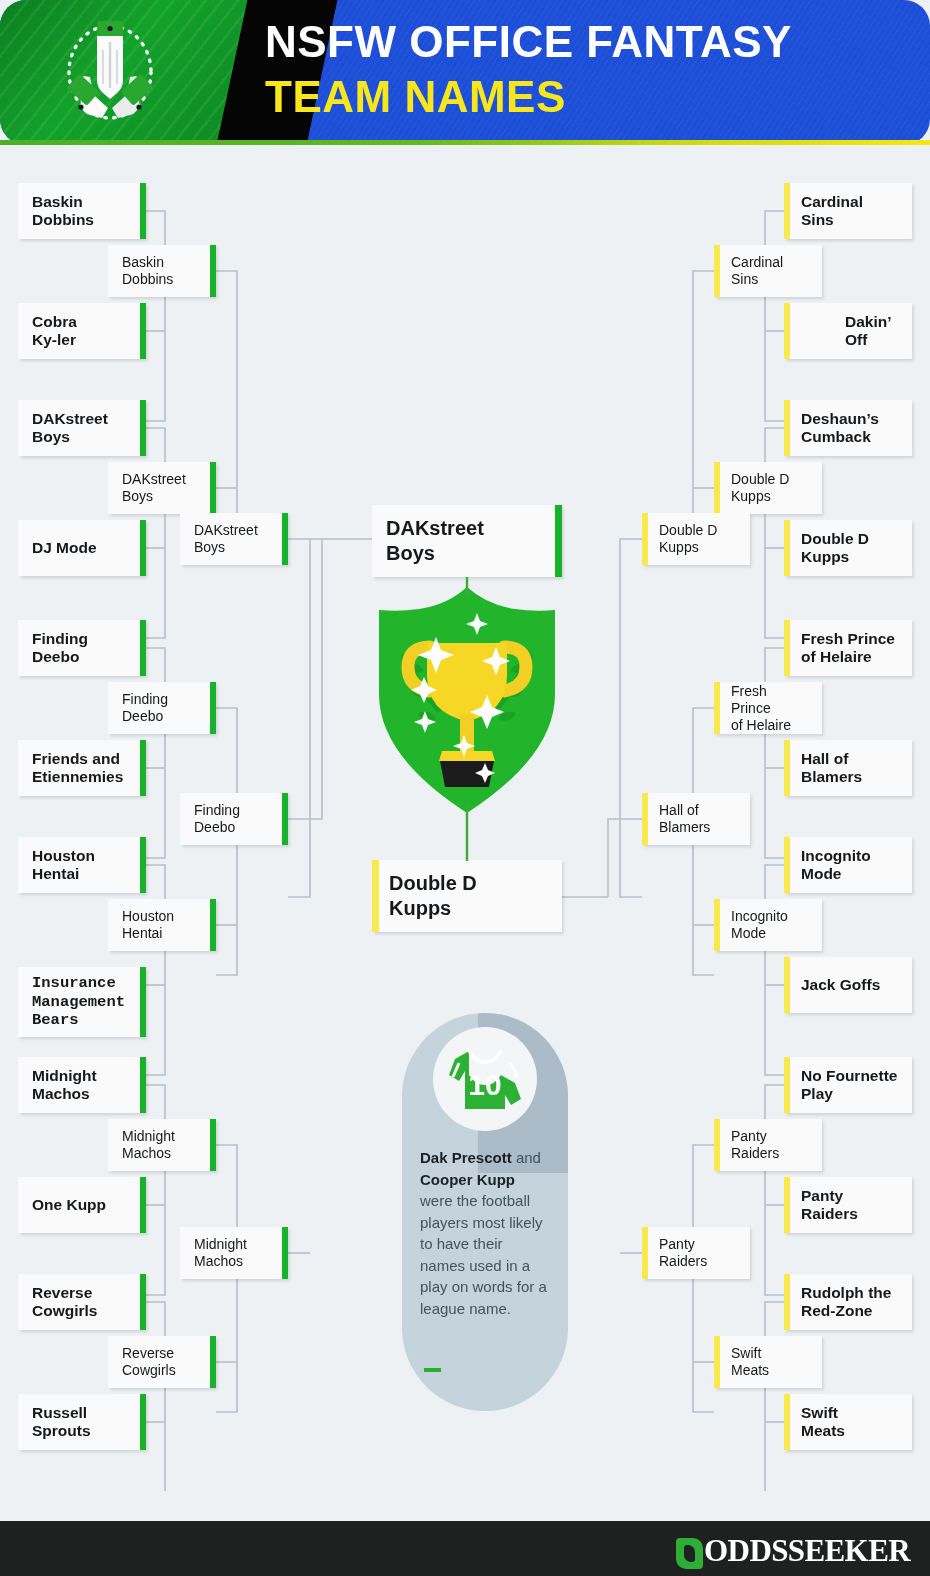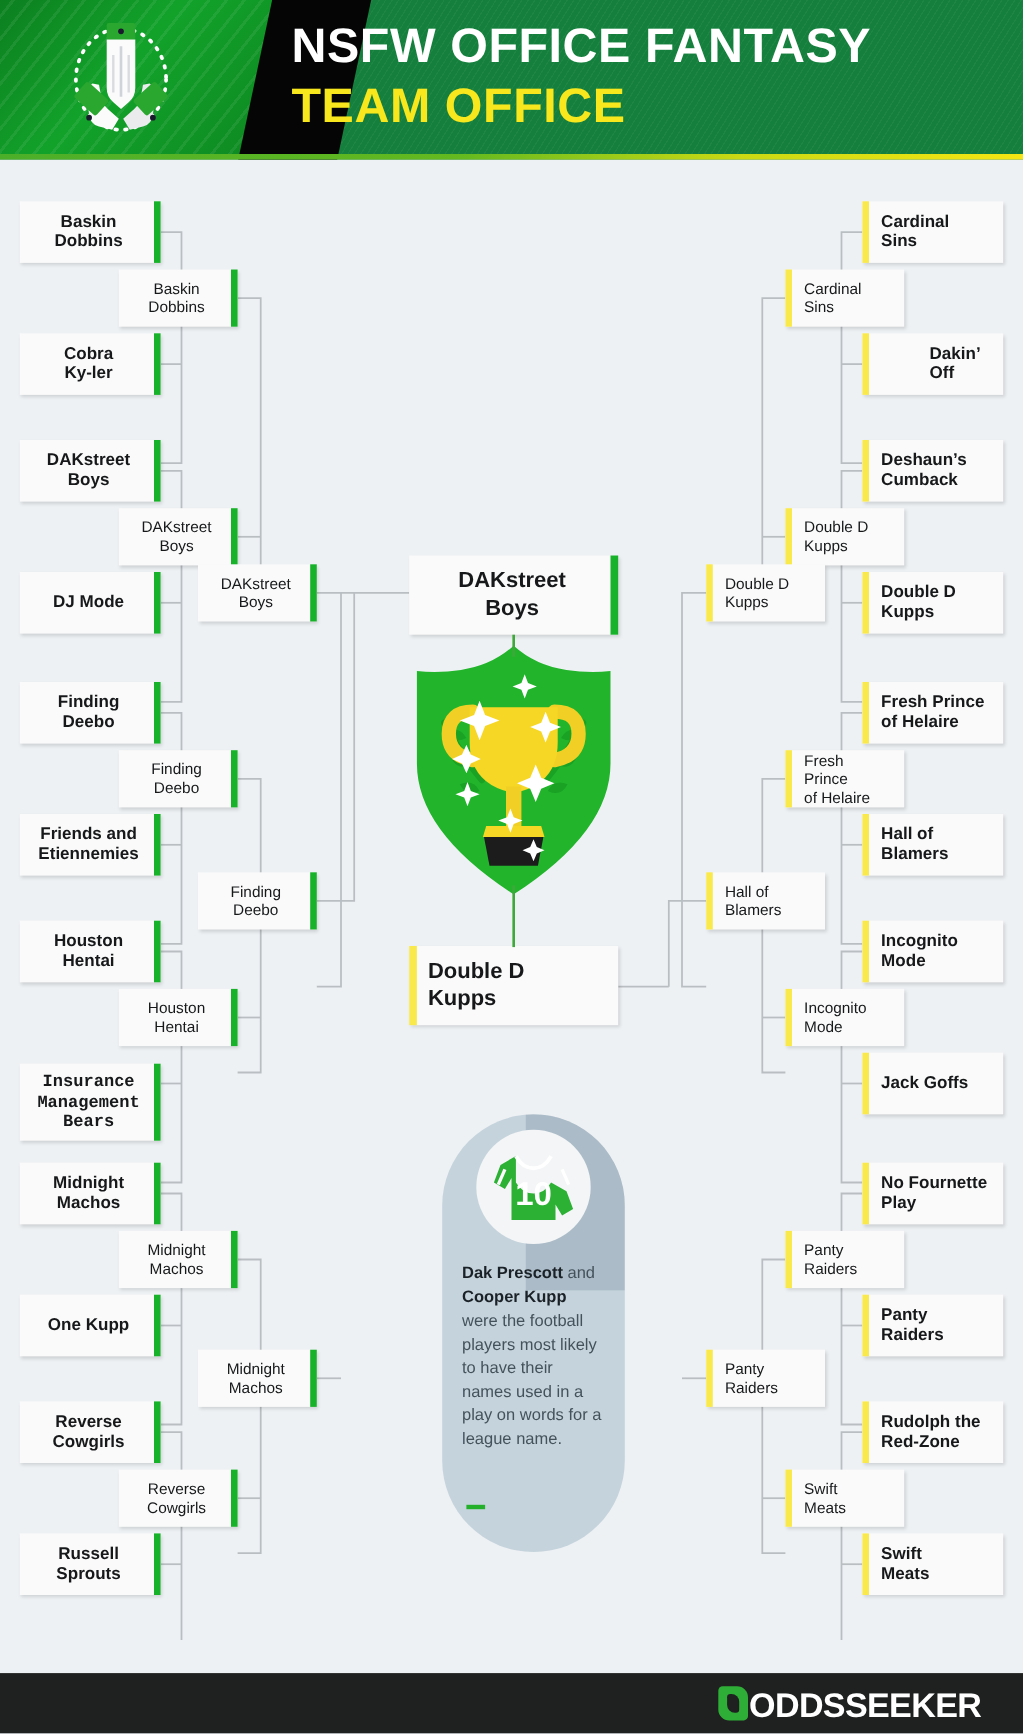--- a/index.html
+++ b/index.html
@@ -7,21 +7,21 @@
     width: 930px; height: 1576px;
     background: #eef1f4;
     font-family: "Liberation Sans", sans-serif;
     overflow: hidden;
   }
   #page { position: relative; width: 930px; height: 1576px; background: #eef1f4; }
 
   
   #header {
     position: absolute; left: 0; top: 0; width: 930px; height: 145px;
-    background: #15803d; overflow: hidden;
+    background: #1d4ed8; overflow: hidden; border-radius: 26px;
   }
   .hdr-stripes {
     position: absolute; left: 0; top: 0; width: 930px; height: 140px;
     background: repeating-linear-gradient(-58deg, rgba(255,255,255,.045) 0 1px, rgba(0,0,0,0) 1px 5px);
   }
   .hdr-green {
     position: absolute; left: -40px; top: 0; width: 330px; height: 140px;
     background: linear-gradient(125deg, #0b7a1e 0%, #12a22a 45%, #0d8520 100%);
     transform: skewX(-12deg);
   }
@@ -63,21 +63,21 @@
     box-shadow: 1.5px 2px 3px rgba(0,0,0,.13);
     display: flex; align-items: center;
   }
   .box .accent { position: absolute; top: 0; width: 6px; height: 100%; }
   .box.left  .accent { right: 0;  background: #18b22a; }
   .box.right .accent { left: 0;   background: #f9e94d; }
   .box .txt {
     width: 100%; padding: 0 14px;
     font-size: 14px; line-height: 17px; color: #16181a;
   }
-  .box.left  .txt { text-align: center; padding-right: 17px; }
+  .box.left  .txt { text-align: left; padding-right: 17px; }
   .box.right .txt { text-align: left;  padding-left: 17px; }
   .box.r1 .txt { font-weight: bold; font-size: 15.5px; line-height: 18.5px; }
   .box.r2 .txt, .box.r3 .txt { font-weight: normal; font-size: 14px; }
   .box.final .txt { font-weight: bold; font-size: 20px; line-height: 25px; }
   .box.final .accent { width: 7px; }
 
   
   #shield { position: absolute; left: 372px; top: 440px; width: 190px; height: 230px; }
   #callout {
     position: absolute; left: 383px; top: 868px; width: 166px; height: 398px;
@@ -104,21 +104,21 @@
 
   
   #footer {
     position: absolute; left: 0; top: 1521px; width: 930px; height: 55px;
     background: #1f2121;
   }
   #source-text {
     position: absolute; left: 25px; top: 19px;
     font-size: 14px; color: #e6e8e9; margin-top: 40px;
   }
-  #brand { position: absolute; right: 38px; top: 12px; display: flex; align-items: flex-start; }
+  #brand { position: absolute; right: 20px; top: 12px; display: flex; align-items: flex-end; font-family: Liberation Serif, serif; }
   #brand-mark {
     width: 27px; height: 31px; background: #2fae37;
     border-radius: 4px 10px 4px 10px; position: relative; margin-right: 1px;
   }
   #brand-mark::after {
     content: ""; position: absolute; left: 8px; top: 7px;
     width: 11px; height: 17px; background: #1f2121; border-radius: 3px 7px 3px 7px;
   }
   #brand-text {
     font-size: 31px; font-weight: bold; color: #ffffff; letter-spacing: -0.6px;
@@ -154,21 +154,21 @@
         <g>
           <path d="M86 62 q6 4 5 12 l-2 16 q-1 9 -9 11 l-12 3 l-6 -10 l10 -9 q5 -4 6 -11 l2 -11 z" fill="#e9ebed"></path>
           <rect x="73" y="66" width="27" height="19" rx="2.5" fill="#2aa72f" transform="rotate(-42 87 75)"></rect>
           <circle cx="89" cy="93" r="2.6" fill="#1a1a2e"></circle>
         </g>
       </svg>
     </div>
 
     <div id="title-block">
       <div id="title-line1">NSFW OFFICE FANTASY</div>
-      <div id="title-line2">TEAM OFFICE</div>
+      <div id="title-line2">TEAM NAMES</div>
     </div>
   </div>
   <div id="hdr-bottom-rule"></div>
 
   <div id="bracket">
 
     <svg id="connectors" viewBox="0 0 930 1346" preserveAspectRatio="none">
       <g stroke="#b9bec2" stroke-width="1.6" fill="none">
 
         <path d="M146 66 H165 V276 H146"></path>

